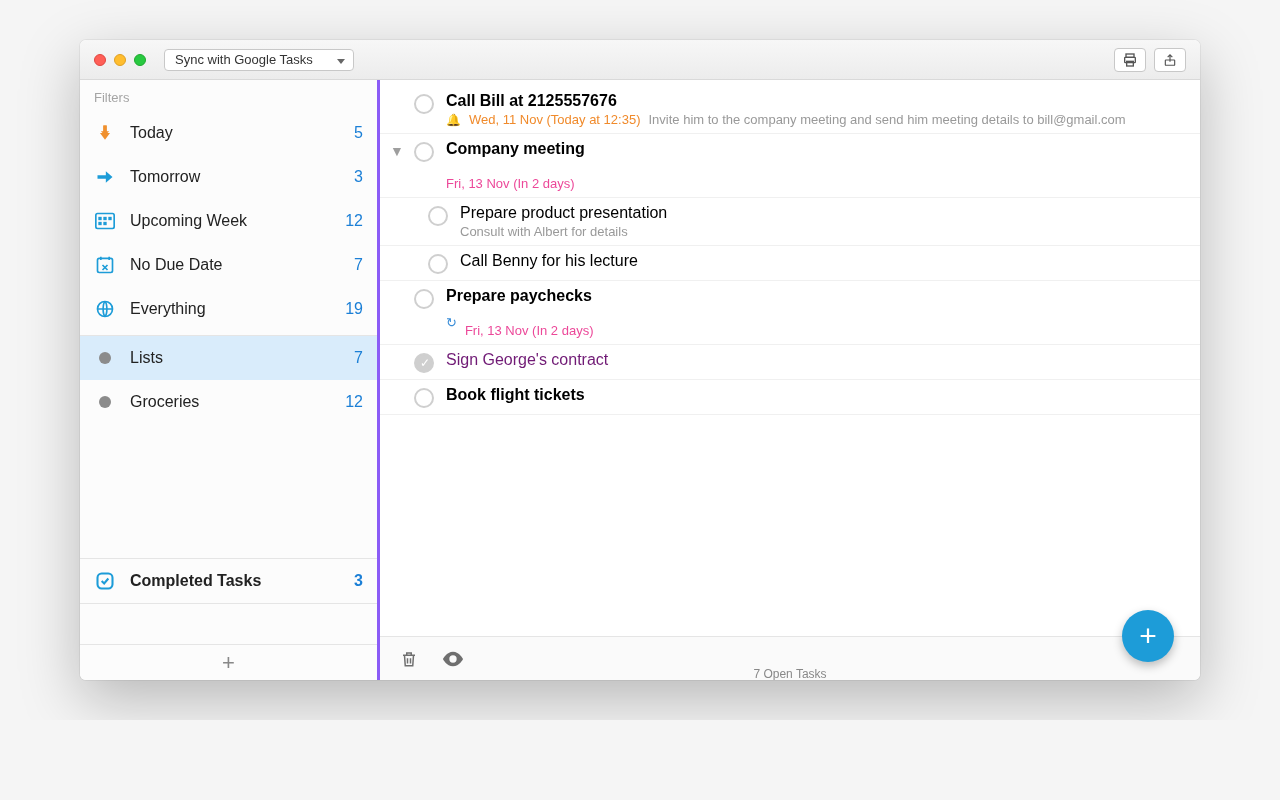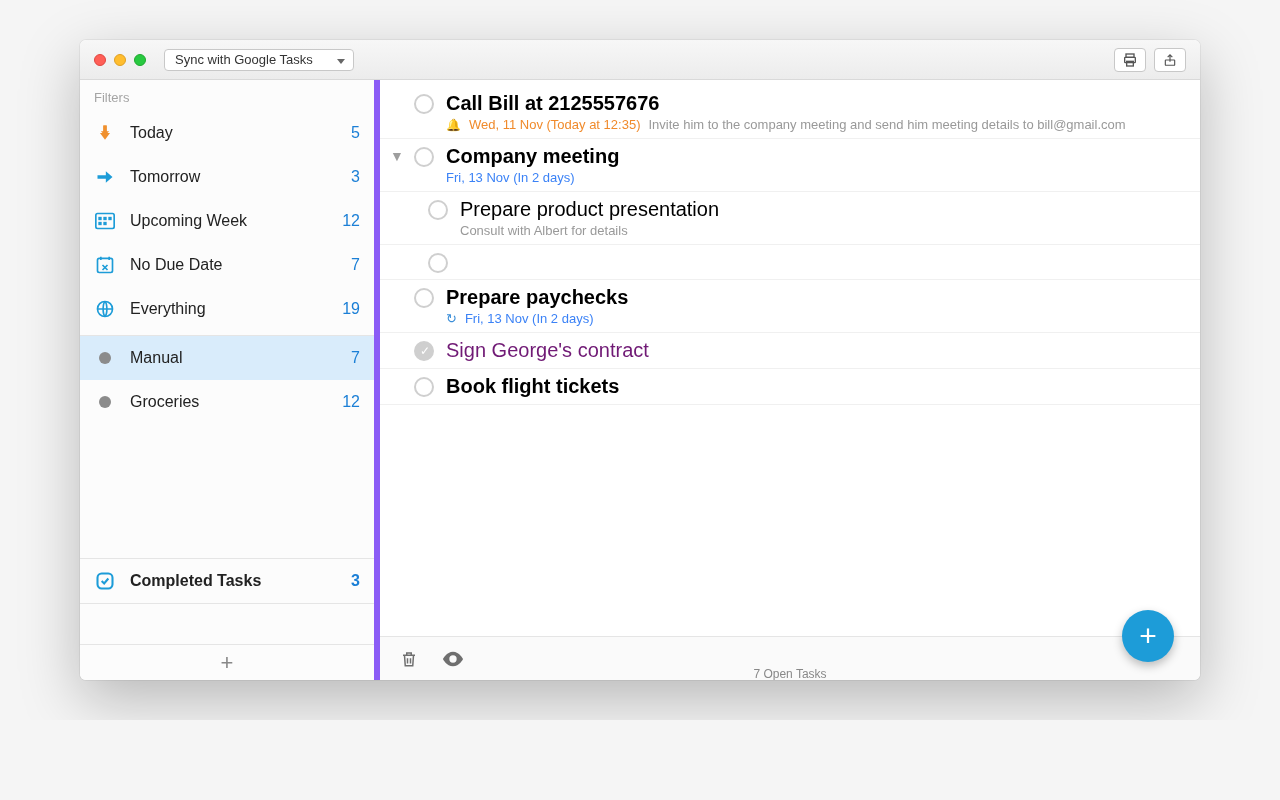--- a/index.html
+++ b/index.html
@@ -66,21 +66,21 @@
   }
   .sort-select::after{
     content:"⌄";position:absolute;right:8px;top:3px;color:#666;font-size:14px;
   }
   .sort-select::before{
     content:"⌃";position:absolute;right:8px;top:-5px;color:#666;font-size:14px;
   }
   
   .body{display:flex;height:600px;}
   .sidebar{
-    width:300px;background:#fcfcfc;border-right:6px solid #8b5cf6;
+    width:300px;background:#fcfcfc;border-right:3px solid #8b5cf6;
     display:flex;flex-direction:column;
   }
   .section-label{
     font-size:13px;color:#a5a5a5;padding:10px 14px 6px;
   }
   .side-item{
     display:flex;align-items:center;height:44px;padding:0 14px;
     font-size:16px;color:#222;cursor:default;justify-content:center;
   }
   .side-item.selected{background:#d9ecfb;}
@@ -106,25 +106,25 @@
   .task.completed .circle{
     background:#cfcfcf;border-color:#cfcfcf;position:relative;
   }
   .task.completed .circle::after{
     content:"✓";color:#fff;font-size:12px;position:absolute;top:1px;left:4px;
   }
   .task .caret{
     width:18px;color:#9e9e9e;font-size:14px;margin-right:6px;margin-top:3px;flex-shrink:0;
   }
   .task-body{flex:1;}
-  .task-title{font-size:20px;font-weight:600;color:#000;}
+  .task-title{font-size:16px;font-weight:600;color:#000;}
   .task.completed .task-title{color:#701a75;font-weight:400;}
   .task-sub{font-size:13px;color:#999;margin-top:2px;display:flex;gap:8px;align-items:center;flex-wrap:wrap;}
   .task-sub .date-orange{color:#f08a2b;}
-  .task-sub .date-blue{color:#3b82f6;}
+  .task-sub .date-blue{color:#ec4899;margin-top:16px;}
   .bell{color:#a7a7a7;font-size:12px;}
   .repeat{color:#3b8ed8;font-size:13px;}
   .subtask{padding-left:48px;}
   .paper-plane{color:#7a7a7a;margin-right:6px;}
   
   .bottombar{
     height:44px;border-top:1px solid #e5e5e5;background:#fafafa;
     display:flex;align-items:center;padding:0 20px;position:relative;
   }
   .bb-icon{color:#6f6f6f;font-size:18px;margin-right:24px;}
@@ -230,21 +230,21 @@
         <span>Everything</span>
         <span class="side-count">19</span>
       </div>
 
       <div class="side-divider"></div>
 
       <div class="side-item selected">
         <span class="side-icon">
             <span class="dot-icon"></span>
           </span>
-        <span>Manual</span>
+        <span>Lists</span>
         <span class="side-count">7</span>
       </div>
 
       <div class="side-item">
         <span class="side-icon">
             <span class="dot-icon"></span>
           </span>
         <span>Groceries</span>
         <span class="side-count">12</span>
       </div>
@@ -301,20 +301,23 @@
           <span class="circle"></span>
           <div class="task-body">
             <div class="task-title" style="font-weight:400">Prepare product presentation</div>
             <div class="task-sub">
                 <span>Consult with Albert for details</span>
               </div>
           </div>
         </div>
         <div class="task subtask">
           <span class="circle"></span>
+          <div class="task-body">
+            <div class="task-title" style="font-weight:400">Call Benny for his lecture</div>
+          </div>
         </div>
 
         <div class="task">
           <span class="caret"></span>
           <span class="circle"></span>
           <div class="task-body">
             <div class="task-title">Prepare paychecks</div>
             <div class="task-sub">
               <span class="repeat">↻</span>
               <span class="date-blue">Fri, 13 Nov (In 2 days)</span>

